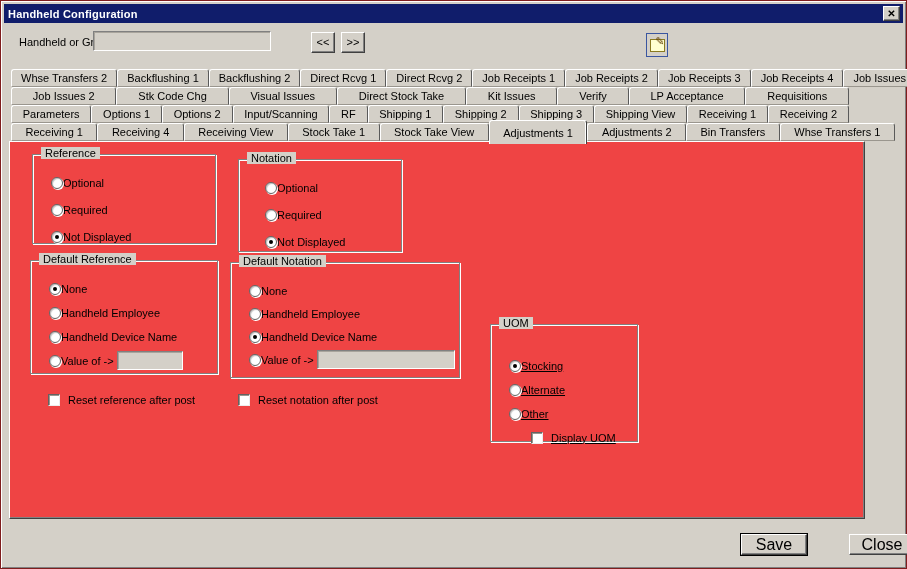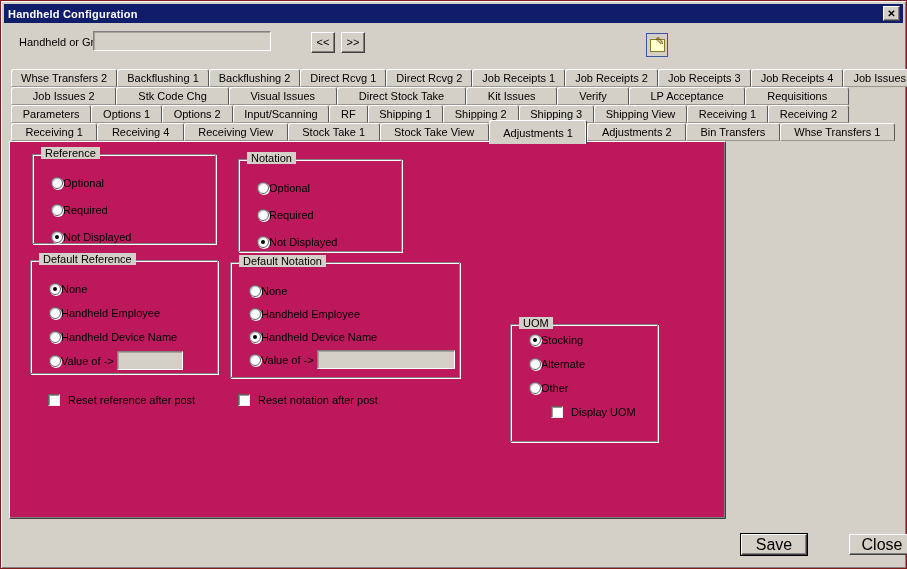--- a/index.html
+++ b/index.html
@@ -68,45 +68,45 @@
     position:relative; cursor:default;
   }
   .tab.active {
     margin-top:-3px; height:24px; z-index:6;
     border-color:#fff #404040 transparent #fff;
     border-bottom:none;
     box-shadow:-1px 0 0 #fff inset;
   }
   
   .content-panel {
-    position:absolute; left:8px; top:140px; width:717px; height:378px;
-    background:#be185d;
+    position:absolute; left:8px; top:140px; width:856px; height:378px;
+    background:#ef4444;
     border:1px solid; border-color:#fff #404040 #404040 #fff;
     box-shadow: inset -1px -1px 0 #808080;
     z-index:1;
   }
   
   .group {
     position:absolute;
     border:1px solid #808080;
     box-shadow: 1px 1px 0 #ffffff, inset 1px 1px 0 #ffffff;
   }
   .group-title {
     position:absolute; top:-8px; left:8px; background:#d4d0c8; padding:0 4px;
     white-space:nowrap;
   }
   .g-reference        { left:22px;  top:12px;  width:184px; height:90px; }
-  .g-notation         { left:228px; top:17px;  width:164px; height:93px; }
+  .g-notation         { left:228px; top:17px;  width:164px; height:93px;padding-left:8px; }
   .g-adj-type         { left:470px; top:8px;   width:172px; height:118px; }
   .g-def-reference    { left:20px;  top:118px; width:188px; height:114px; }
   .g-def-notation     { left:220px; top:120px; width:230px; height:116px; }
-  .g-uom              { left:500px; top:182px; width:148px; height:118px; }
+  .g-uom              { left:480px; top:182px; width:148px; height:118px;text-decoration:underline; }
   .options { padding:21px 0 0 18px; }
   .g-adj-type .options { padding-top:25px; }
-  .g-uom .options { padding-top:8px; }
+  .g-uom .options { padding-top:34px; }
   .radio-row { display:flex; align-items:center; margin-bottom:14px; height:13px; }
   .g-adj-type .radio-row, .g-def-reference .radio-row, .g-uom .radio-row { margin-bottom:11px; }
   .g-def-notation .radio-row { margin-bottom:10px; }
   .radio {
     width:12px; height:12px; border-radius:50%; background:#fff;
     border:1px solid #636363; flex:0 0 auto;
     box-shadow: inset 1px 1px 1px rgba(0,0,0,0.25), 1px 1px 0 #fff;
     position:relative;
   }
   .radio-row.selected .radio::after {

